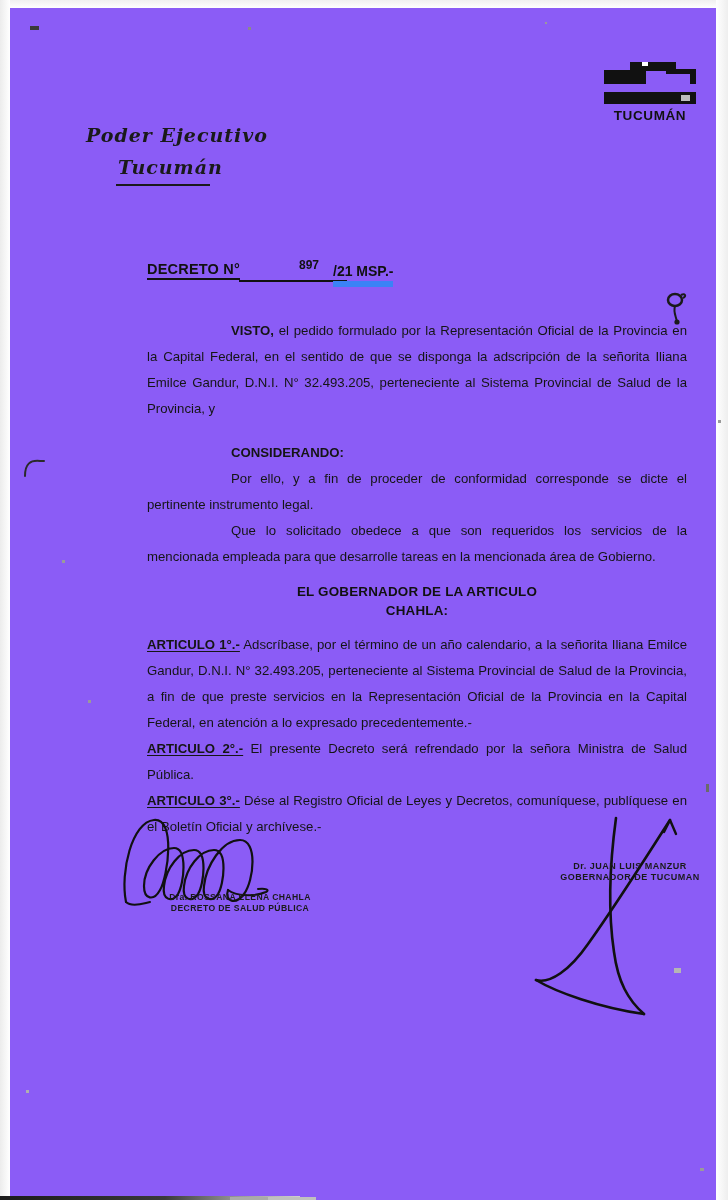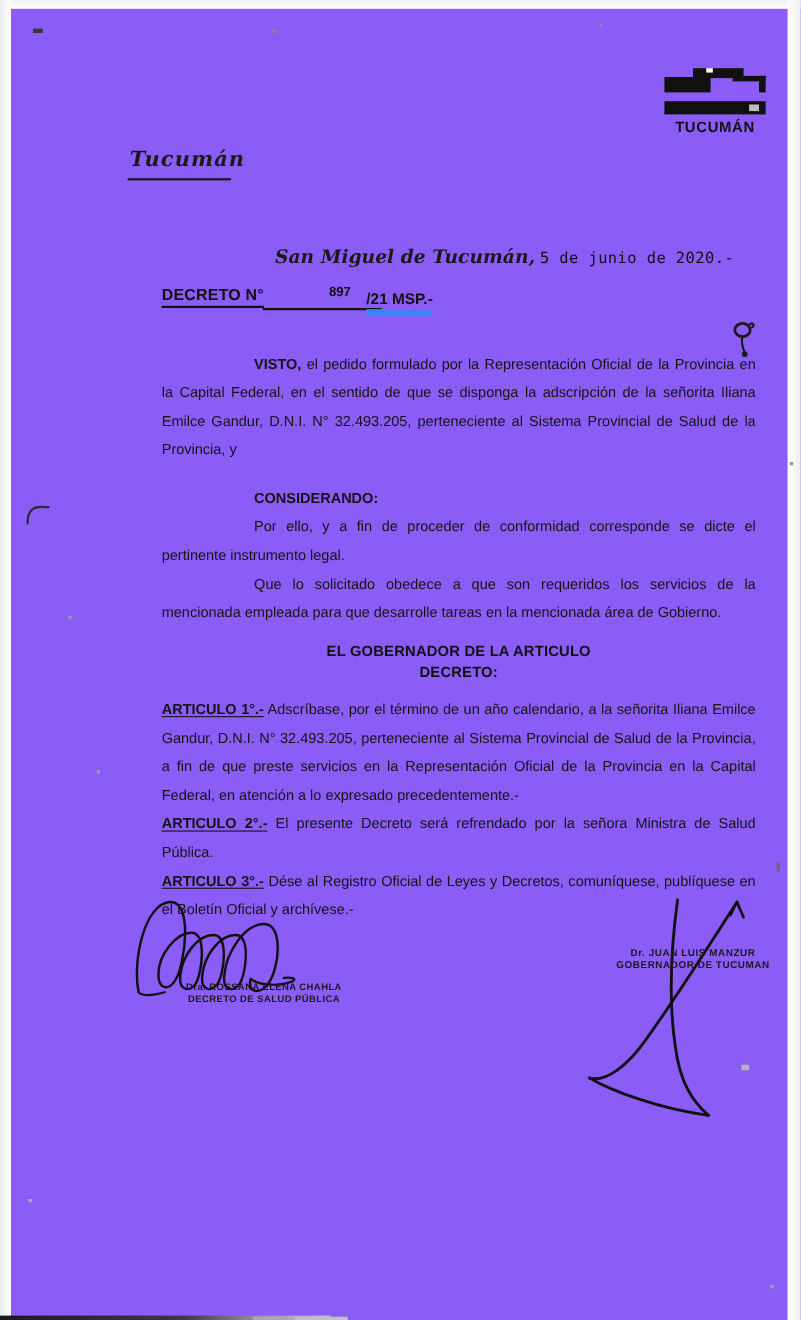--- a/index.html
+++ b/index.html
@@ -334,28 +334,25 @@
       <div class="lg-d"></div>
       <div class="lg-e"></div>
     </div>
     <div class="logo-row2">
       <div class="notch"></div>
     </div>
     <div class="logo-word">TUCUMÁN</div>
   </div>
 
   <div class="letterhead">
+    <div class="script lh-line1">Poder  Ejecutivo</div>
     <div class="script lh-line2">Tucumán</div>
     <div class="lh-rule"></div>
   </div>
 
-  <div class="placedate">
-    <span class="pd-script">San Miguel de Tucumán,</span>
-    <span class="pd-mono">5 de junio de 2020.-</span>
-  </div>
 
   <div class="decreto-row">
     <span class="decreto-label">DECRETO N°</span>
     <div class="decreto-blank"></div>
     <span class="decreto-num">897</span>
     <span class="decreto-suffix">/21 MSP.-</span>
   </div>
 
   <div class="margin-hook">
     <svg width="26" height="22" viewBox="0 0 26 22">
@@ -380,21 +377,21 @@
 
     <p class="para"><span class="indent"></span><span class="b">CONSIDERANDO:</span></p>
 
     <p class="para"><span class="indent"></span><span>Por ello, y a fin de proceder de conformidad corresponde se dicte el pertinente instrumento legal.</span></p>
 
     <p class="para"><span class="indent"></span><span>Que lo solicitado obedece a que son requeridos los servicios de la mencionada empleada para que desarrolle tareas en la mencionada área de Gobierno.</span></p>
 
     <div class="spacer-sm"></div>
 
     <p class="heading-center">EL GOBERNADOR DE LA ARTICULO</p>
-    <p class="heading-center">DECRETO:</p>
+    <p class="heading-center">CHAHLA:</p>
 
     <div class="spacer-sm"></div>
 
     <p class="para"><span class="u-bold">ARTICULO 1°.-</span><span> Adscríbase, por el término de un año calendario, a la señorita Iliana Emilce Gandur, D.N.I. N° 32.493.205, perteneciente al Sistema Provincial de Salud de la Provincia, a fin de que preste servicios en la Representación Oficial de la Provincia en la Capital Federal, en atención a lo expresado precedentemente.-</span></p>
 
     <p class="para"><span class="u-bold">ARTICULO 2°.-</span><span> El presente Decreto será refrendado por la señora Ministra de Salud Pública.</span></p>
 
     <p class="para"><span class="u-bold">ARTICULO 3°.-</span><span>  Dése al Registro Oficial de Leyes y Decretos, comuníquese, publíquese en el Boletín Oficial y archívese.-</span></p>
 
   </div>

